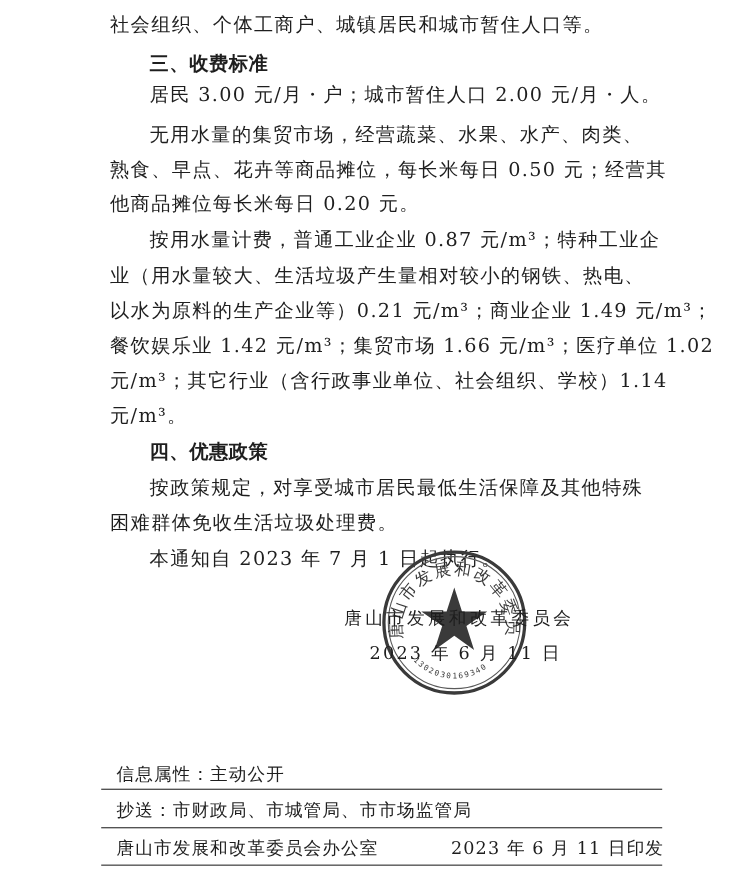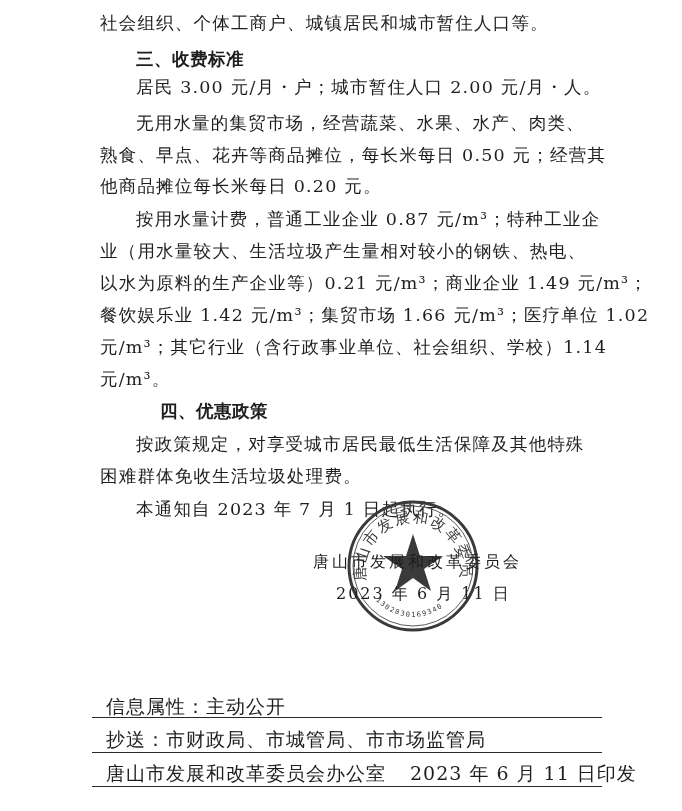--- a/index.html
+++ b/index.html
@@ -2,21 +2,21 @@
 <html><head>
 <meta charset="utf-8">
 <style>
   html, body { margin: 0; padding: 0; background: #ffffff; }
   body { width: 682px; height: 811px; position: relative; overflow: hidden;
          font-family: "DejaVu Serif", "Liberation Serif", serif; color: #1e1e1e; }
   .line { position: absolute; font-size: 17.5px; white-space: nowrap; letter-spacing: 1.2px; line-height: 22px; }
   .h { font-family: "DejaVu Sans", "Liberation Sans", sans-serif; font-weight: bold; font-size: 17.5px; letter-spacing: 0.5px; }
   .sig { position: absolute; font-size: 16px; white-space: nowrap; letter-spacing: 3px; }
   .stamp { position: absolute; left: 345px; top: 498px; width: 136px; height: 136px; }
-  .foot { position: absolute; font-size: 19px; white-space: nowrap; letter-spacing: 1px; }
+  .foot { position: absolute; font-size: 16px; white-space: nowrap; letter-spacing: 1px; }
   .rule { position: absolute; left: 92px; width: 510px; height: 0; border-top: 1.5px solid #2a2a2a; }
 </style>
 </head>
 <body>
 
 <div>
 
   <div class="line" style="left:100px; top:12px;">社会组织、个体工商户、城镇居民和城市暂住人口等。</div>
 
   <div class="line h" style="left:136px; top:48px;">三、收费标准</div>
@@ -24,21 +24,21 @@
   <div class="line" style="left:136px; top:112px;">无用水量的集贸市场，经营蔬菜、水果、水产、肉类、</div>
   <div class="line" style="left:100px; top:144px;">熟食、早点、花卉等商品摊位，每长米每日 0.50 元；经营其</div>
   <div class="line" style="left:100px; top:175px;">他商品摊位每长米每日 0.20 元。</div>
   <div class="line" style="left:136px; top:208px;">按用水量计费，普通工业企业 0.87 元/m³；特种工业企</div>
   <div class="line" style="left:100px; top:240px;">业（用水量较大、生活垃圾产生量相对较小的钢铁、热电、</div>
   <div class="line" style="left:100px; top:272px;text-align:right;">以水为原料的生产企业等）0.21 元/m³；商业企业 1.49 元/m³；</div>
   <div class="line" style="left:100px; top:304px;">餐饮娱乐业 1.42 元/m³；集贸市场 1.66 元/m³；医疗单位 1.02</div>
   <div class="line" style="left:100px; top:336px;">元/m³；其它行业（含行政事业单位、社会组织、学校）1.14</div>
   <div class="line" style="left:100px; top:368px;">元/m³。</div>
 
-  <div class="line h" style="left:136px; top:400px;margin-left:24px;">四、优惠政策</div>
+  <div class="line h" style="left:136px; top:400px;">四、优惠政策</div>
   <div class="line" style="left:136px; top:433px;">按政策规定，对享受城市居民最低生活保障及其他特殊</div>
   <div class="line" style="left:100px; top:465px;text-align:right;">困难群体免收生活垃圾处理费。</div>
   <div class="line" style="left:136px; top:498px;">本通知自 2023 年 7 月 1 日起执行。</div>
 
   <div class="stamp">
     <svg width="136" height="136" viewBox="0 0 136 136">
       <circle cx="68" cy="68" r="64" fill="none" stroke="#3a3a3a" stroke-width="3"></circle>
       <circle cx="68" cy="68" r="60" fill="none" stroke="#5a5a5a" stroke-width="1"></circle>
       <polygon points="68,36 75,58 98,58 79,71 86,93 68,80 50,93 57,71 38,58 61,58" fill="#3a3a3a"></polygon>
       <defs>
@@ -52,19 +52,19 @@
         <textPath href="#arcBot" startOffset="8%" id="seal-serial-text">1302030169340</textPath>
       </text>
     </svg>
   </div>
 
   <div class="sig" style="left:313px; top:552px;">唐山市发展和改革委员会</div>
   <div class="sig" style="left:336px; top:584px; letter-spacing:2px;">2023 年 6 月 11 日</div>
 
   <div class="foot" style="left:106px; top:694px;">信息属性：主动公开</div>
   <div class="rule" style="top:717px;"></div>
-  <div class="foot" style="left:106px; top:727px; font-size:19px;">抄送：市财政局、市城管局、市市场监管局</div>
+  <div class="foot" style="left:106px; top:727px; font-size:16px;">抄送：市财政局、市城管局、市市场监管局</div>
   <div class="rule" style="top:752px;"></div>
   <div class="foot" style="left:106px; top:761px;">唐山市发展和改革委员会办公室</div>
   <div class="foot" style="left:410px; top:761px;">2023 年 6 月 11 日印发</div>
   <div class="rule" style="top:786px;"></div>
 
 </div>
 
 </body></html>

